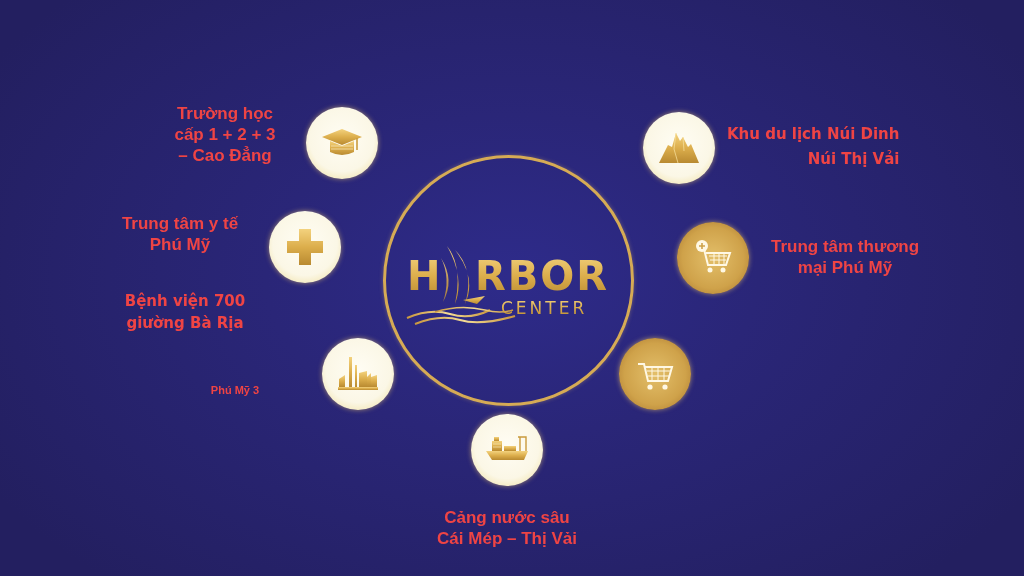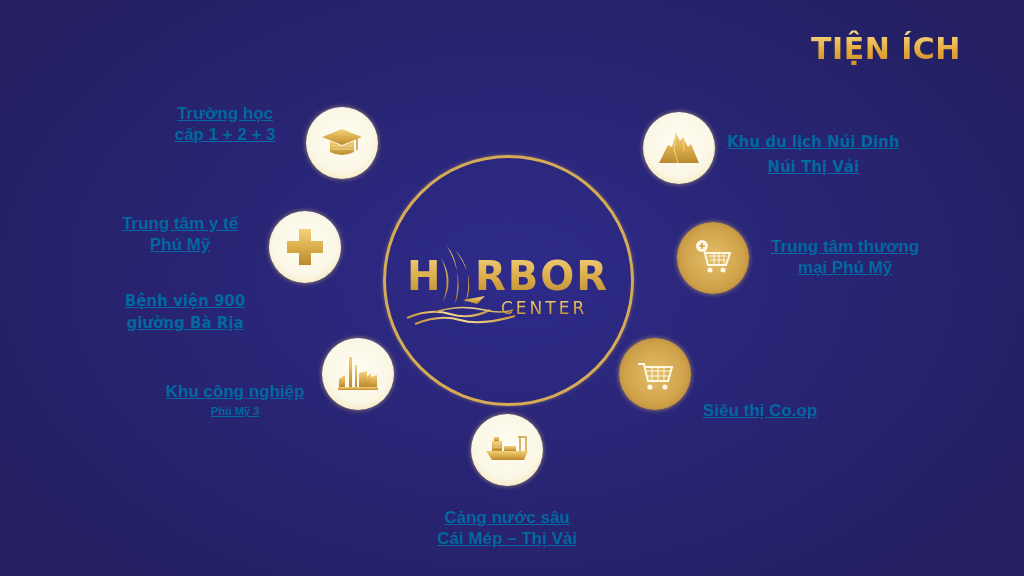--- a/index.html
+++ b/index.html
@@ -27,21 +27,21 @@
     width: 72px; height: 72px; border-radius: 50%;
     background: radial-gradient(circle at 50% 45%, #fffdf4 0%, #fbf7e6 60%, #f1e2a8 88%, #d8b153 100%);
     box-shadow: 0 0 5px rgba(240,200,110,0.6);
     display: flex; align-items: center; justify-content: center;
   }
   .icon-circle.gold {
     background: radial-gradient(circle at 50% 50%, #e3bf6a 0%, #cfa24a 60%, #b9893a 80%, #f6eccb 86%, #d5a955 100%);
   }
   .icon-circle svg { width: 46px; height: 46px; }
   .label {
-    color: #0369a1; font-weight: bold; text-align: center; white-space: nowrap; text-decoration: underline;
+    color: #ef4444; font-weight: bold; text-align: center; white-space: nowrap;
   }
   .l-big { font-size: 17px; line-height: 21px; }
   .l-mid { font-size: 15px; line-height: 22px; font-family: "DejaVu Sans", sans-serif; }
 </style>
 </head>
 <body>
 
 <svg width="0" height="0" style="position:absolute">
   <defs>
     <linearGradient id="goldg" x1="0" y1="0" x2="0" y2="1">
@@ -51,21 +51,20 @@
     </linearGradient>
     <linearGradient id="goldh" x1="0" y1="0" x2="1" y2="0">
       <stop offset="0" stop-color="#c8973e"></stop>
       <stop offset="0.5" stop-color="#f5dc95"></stop>
       <stop offset="1" stop-color="#c8973e"></stop>
     </linearGradient>
   </defs>
 </svg>
 
 <div class="abs title">
-  <div>TIỆN ÍCH</div>
 </div>
 
 <div class="abs ring"></div>
 <div class="abs logo">
   <svg width="220" height="90" viewBox="0 0 220 90">
 
     <path d="M42 8 Q58 28 50 66 Q60 40 42 8 Z" fill="url(#goldg)"></path>
     <path d="M50 12 Q70 32 60 66 Q72 40 50 12 Z" fill="url(#goldg)"></path>
     <path d="M36 20 Q46 40 38 64 Q50 42 36 20 Z" fill="url(#goldg)" opacity="0.85"></path>
     <path d="M58 62 L80 58 L72 66 Z" fill="url(#goldg)"></path>
@@ -84,49 +83,49 @@
   <svg viewBox="0 0 46 46">
     <path d="M3 17 L23 9 L43 17 L23 25 Z" fill="url(#goldg)"></path>
     <path d="M11 21 L11 32 Q23 38 35 32 L35 21 L23 26 Z" fill="url(#goldg)"></path>
     <path d="M38 18 L38 30" stroke="#c99b3d" stroke-width="1.6"></path>
     <path d="M12 26 L34 26 M12 29 L34 29" stroke="#f7e6b5" stroke-width="0.8"></path>
   </svg>
 </div>
 <div class="abs label l-big" style="left:150px; top:103px; width:150px;">
   <div>Trường học</div>
   <div>cấp 1 + 2 + 3</div>
+  <div>– Cao Đẳng</div>
 </div>
 
 <div class="abs icon-circle" style="left:269px; top:211px;">
   <svg viewBox="0 0 46 46">
     <path d="M17 5 H29 V17 H41 V29 H29 V41 H17 V29 H5 V17 H17 Z" fill="url(#goldg)"></path>
   </svg>
 </div>
 <div class="abs label l-big" style="left:105px; top:213px; width:150px;">
   <div>Trung tâm y tế</div>
   <div>Phú Mỹ</div>
 </div>
 <div class="abs label l-mid" style="left:110px; top:290px; width:150px;">
-  <div>Bệnh viện 900</div>
+  <div>Bệnh viện 700</div>
   <div>giường Bà Rịa</div>
 </div>
 
 <div class="abs icon-circle" style="left:322px; top:338px;">
   <svg viewBox="0 0 46 46">
     <rect x="14" y="6" width="3" height="30" fill="url(#goldg)"></rect>
     <rect x="20" y="14" width="2" height="22" fill="url(#goldg)"></rect>
     <path d="M4 36 L4 28 L10 24 L10 36 Z" fill="url(#goldg)"></path>
     <path d="M24 36 L24 22 L32 20 L32 36 Z" fill="url(#goldg)"></path>
     <path d="M32 36 L32 26 L36 22 L36 36 Z" fill="url(#goldg)"></path>
     <path d="M36 36 L36 26 L42 24 L42 36 Z" fill="url(#goldg)"></path>
     <rect x="3" y="36" width="40" height="3" fill="url(#goldg)"></rect>
   </svg>
 </div>
 <div class="abs label l-big" style="left:145px; top:381px; width:180px; font-size:17px;">
-  <div>Khu công nghiệp</div>
   <div style="font-size:11px; line-height:18px;">Phú Mỹ  3</div>
 </div>
 
 <div class="abs icon-circle" style="left:471px; top:414px;">
   <svg viewBox="0 0 46 46">
     <path d="M2 24 L44 24 L40 33 L8 33 Z" fill="url(#goldg)"></path>
     <rect x="8" y="14" width="10" height="10" fill="url(#goldg)"></rect>
     <rect x="10" y="10" width="5" height="4" fill="url(#goldg)"></rect>
     <rect x="20" y="19" width="12" height="5" fill="url(#goldg)"></rect>
     <path d="M34 10 L42 10 L42 24 M36 10 L36 24" stroke="#c99b3d" stroke-width="1.4" fill="none"></path>
@@ -137,21 +136,21 @@
   <div>Cảng nước sâu</div>
   <div>Cái Mép – Thị Vải</div>
 </div>
 
 <div class="abs icon-circle" style="left:643px; top:112px;">
   <svg viewBox="0 0 46 46">
     <path d="M3 38 L12 20 L16 22 L20 8 L24 16 L27 12 L32 22 L35 19 L43 38 Z" fill="url(#goldg)"></path>
     <path d="M20 8 L18 24 L22 38 M27 12 L28 26" stroke="#f5dc95" stroke-width="0.8" fill="none"></path>
   </svg>
 </div>
-<div class="abs label l-mid" style="left:727px; top:130px; text-align:center;">
+<div class="abs label l-mid" style="left:727px; top:122px; text-align:right;">
   <div style="line-height:25px;">Khu du lịch Núi Dinh</div>
   <div style="line-height:25px;">Núi  Thị Vải</div>
 </div>
 
 <div class="abs icon-circle gold" style="left:677px; top:222px;">
   <svg viewBox="0 0 46 46">
     <path d="M8 14 L14 14 L18 30 L36 30 L40 18 L16 18" stroke="#fff8e4" stroke-width="2" fill="none"></path>
     <path d="M19 21 H37 M20 25 H36 M24 18 V30 M29 18 V30 M34 18 V30" stroke="#fff8e4" stroke-width="1"></path>
     <circle cx="20" cy="35" r="2.5" fill="#fff8e4"></circle>
     <circle cx="33" cy="35" r="2.5" fill="#fff8e4"></circle>
@@ -166,14 +165,13 @@
 
 <div class="abs icon-circle gold" style="left:619px; top:338px;">
   <svg viewBox="0 0 46 46">
     <path d="M6 13 L12 13 L16 30 L36 30 L40 16 L13 16" stroke="#fff8e4" stroke-width="2" fill="none"></path>
     <path d="M15 20 H38 M16 25 H37 M20 16 V30 M26 16 V30 M32 16 V30" stroke="#fff8e4" stroke-width="1"></path>
     <circle cx="18" cy="36" r="2.6" fill="#fff8e4"></circle>
     <circle cx="33" cy="36" r="2.6" fill="#fff8e4"></circle>
   </svg>
 </div>
 <div class="abs label l-big" style="left:695px; top:400px; width:130px;">
-  <div>Siêu thị Co.op</div>
 </div>
 
 </body></html>

